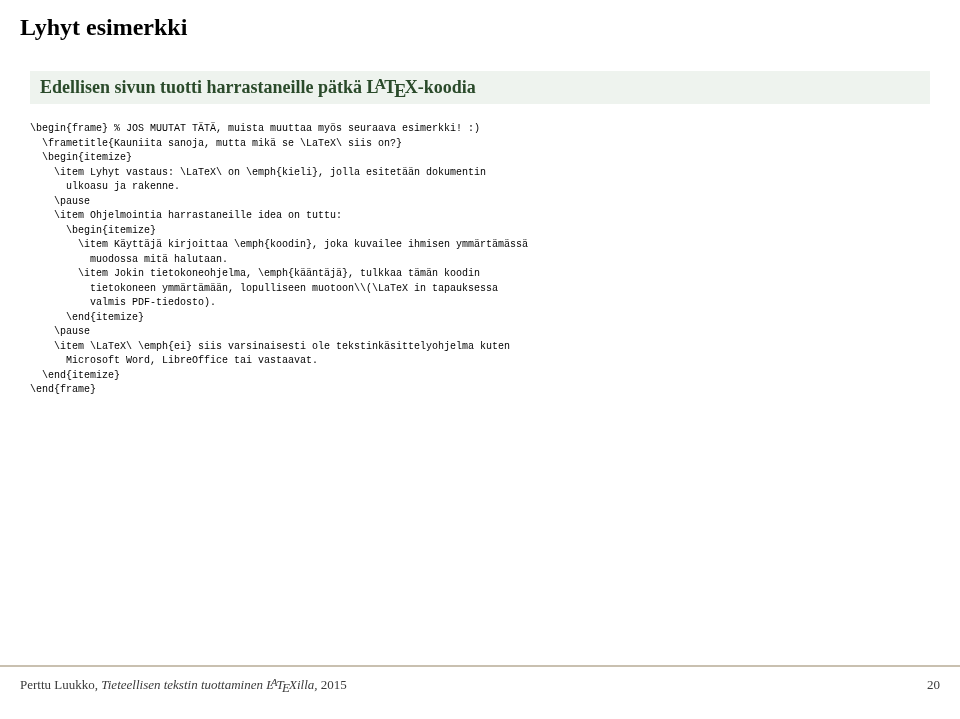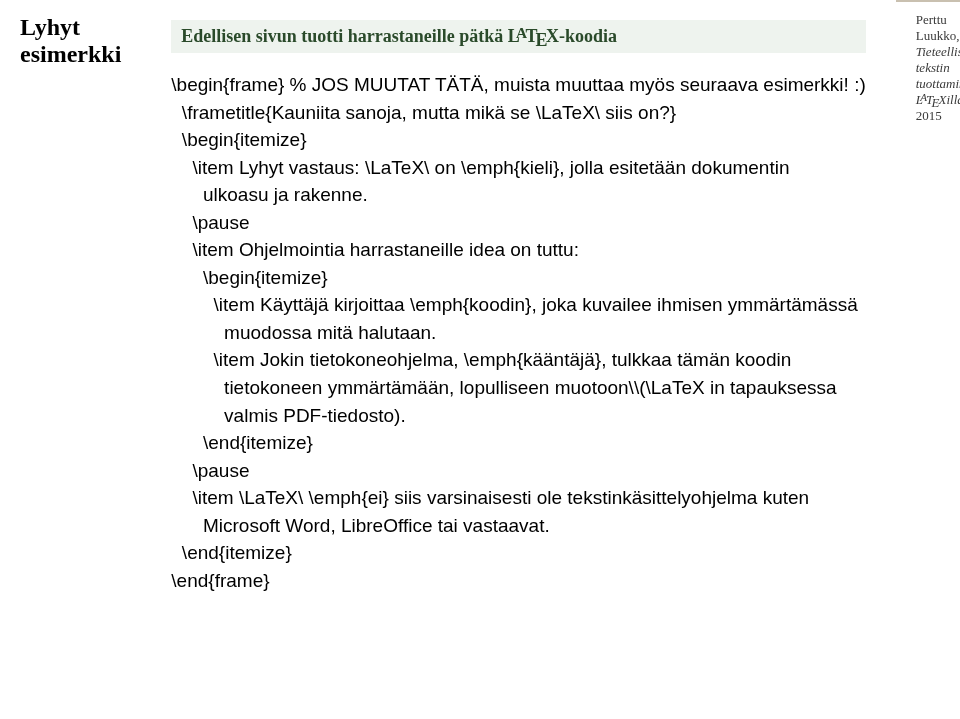--- a/index.html
+++ b/index.html
@@ -1,23 +1,23 @@
 <!DOCTYPE html>
 <html><head>
 <meta charset="utf-8">
 <style>
   * { box-sizing: border-box; margin: 0; padding: 0; }
   html, body { width: 960px; height: 719px; background: #fff; font-family: Georgia, 'Times New Roman', serif; color: #000; }
-  .page { width: 960px; height: 719px; position: relative; display: flex; flex-direction: row; }
+  .page { width: 960px; height: 719px; position: relative; display: flex; flex-direction: column; }
   .header { padding: 14px 20px 10px 20px; }
   .header h1 { font-size: 24px; font-weight: bold; font-family: Georgia, serif; }
   .content { flex: 1; padding: 20px 30px 0 30px; }
   .subtitle-box { background: #eef3ee; padding: 6px 10px; margin-bottom: 18px; }
   .subtitle-box h2 { font-size: 18px; font-weight: bold; color: #2a4a2a; font-family: Georgia, serif; }
-  .code-block { font-family: Liberation Sans, sans-serif; font-size: 19px; line-height: 1.45; white-space: pre; color: #000; }
+  .code-block { font-family: Liberation Mono, monospace; font-size: 10px; line-height: 1.45; white-space: pre; color: #000; }
   .footer { border-top: 2px solid #c9c0b0; padding: 10px 20px 26px 20px; display: flex; justify-content: space-between; align-items: baseline; font-size: 13px; color: #3a3a3a; font-family: Georgia, serif; }
   .footer .credits { font-style: italic; }
   .footer .credits .author { font-style: normal; }
   .latex-a { position: relative; top: -0.25em; font-size: 0.85em; margin-left: -0.25em; margin-right: -0.1em; }
   .latex-e { position: relative; top: 0.22em; margin-left: -0.12em; margin-right: -0.08em; }
 </style>
 </head>
 <body>
 
 <div class="page">

